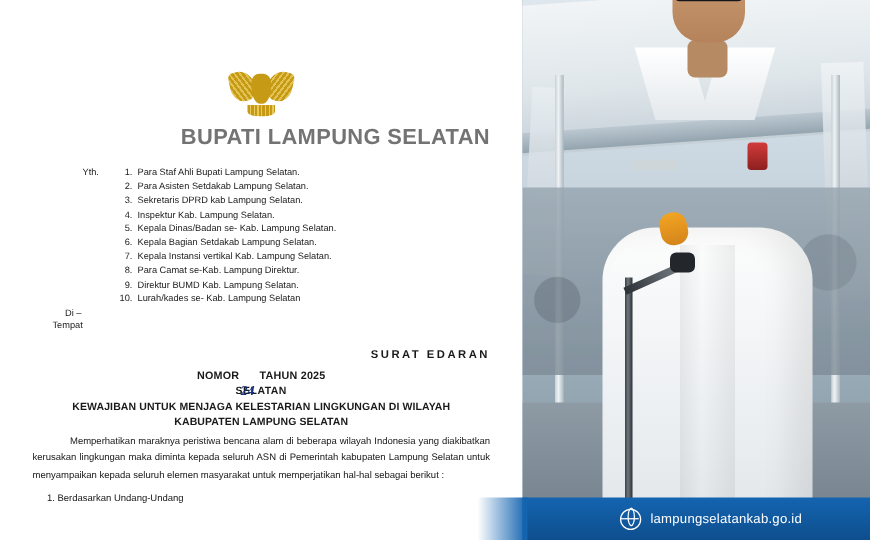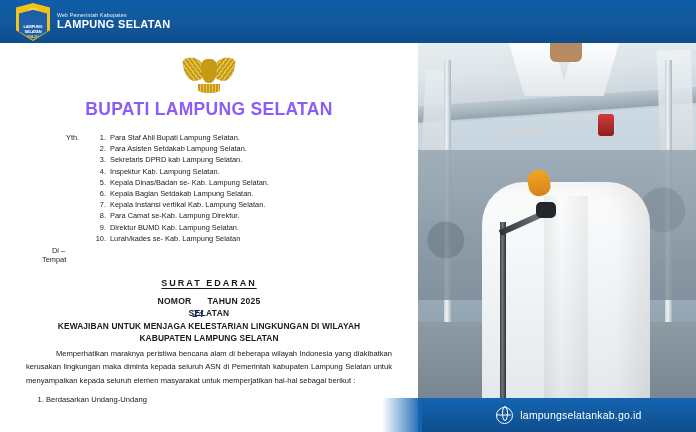--- a/index.html
+++ b/index.html
@@ -134,26 +134,26 @@
   .garuda .wing.r { right: 1px; transform: rotate(12deg); }
   .garuda .tail {
     position: absolute;
     left: 50%; bottom: 0;
     transform: translateX(-50%);
     width: 22px; height: 9px;
     background: repeating-linear-gradient(90deg,#c79a16 0 2px,#e6c85c 2px 3px);
     border-radius: 0 0 40% 40%;
   }
   .doc-title {
-    text-align: center;
+    text-align: right;
     font-size: 17.5px;
     font-weight: bold;
     letter-spacing: 0.3px;
     margin: 6px 0 12px;
-    color: #8b5cf6;
+    color: #737373;
   }
   .yth-block {
     display: flex;
     font-size: 7.4px;
     line-height: 11.2px;
   }
   .yth-label {
     width: 26px;
     flex: 0 0 26px;
     padding-top: 0px;
@@ -173,22 +173,22 @@
 
   .se-block {
     text-align: center;
     margin-top: 13px;
     line-height: 12.5px;
   }
   .se-title {
     font-size: 9px;
     font-weight: bold;
     letter-spacing: 2px;
-    text-decoration: underline;
     text-underline-offset: 2px;
+    text-align: right;
   }
   .se-nomor {
     font-size: 8.6px;
     font-weight: bold;
     margin-top: 4px;
     letter-spacing: .2px;
   }
   .se-nomor .hand {
     font-family: "Liberation Serif", serif;
     font-style: italic;
@@ -516,36 +516,20 @@
       <div class="p-head"></div>
       <div class="p-glasses"></div>
 
       <div class="mic-stand"></div>
       <div class="mic-arm"></div>
       <div class="mic-head"></div>
       <div class="mic-foam"></div>
     </div>
   </div>
 
-  <div class="top-band">
-    <div class="brand">
-      <div class="crest">
-        <div class="crest-top-rays"></div>
-        <div class="inner">
-          <span class="cline1">LAMPUNG</span>
-          <span class="cline2">SELATAN</span>
-          <span class="cline3">MAJU</span>
-        </div>
-      </div>
-      <div class="brand-text">
-        <span class="small">Web Pemerintah Kabupaten</span>
-        <span class="big">LAMPUNG SELATAN</span>
-      </div>
-    </div>
-  </div>
 
   <div class="ribbon">
     <div class="ribbon-left-fade"></div>
     <span class="globe-icon"></span>
     <span class="ribbon-text">lampungselatankab.go.id</span>
   </div>
 
 </div>
 
 </body></html>

